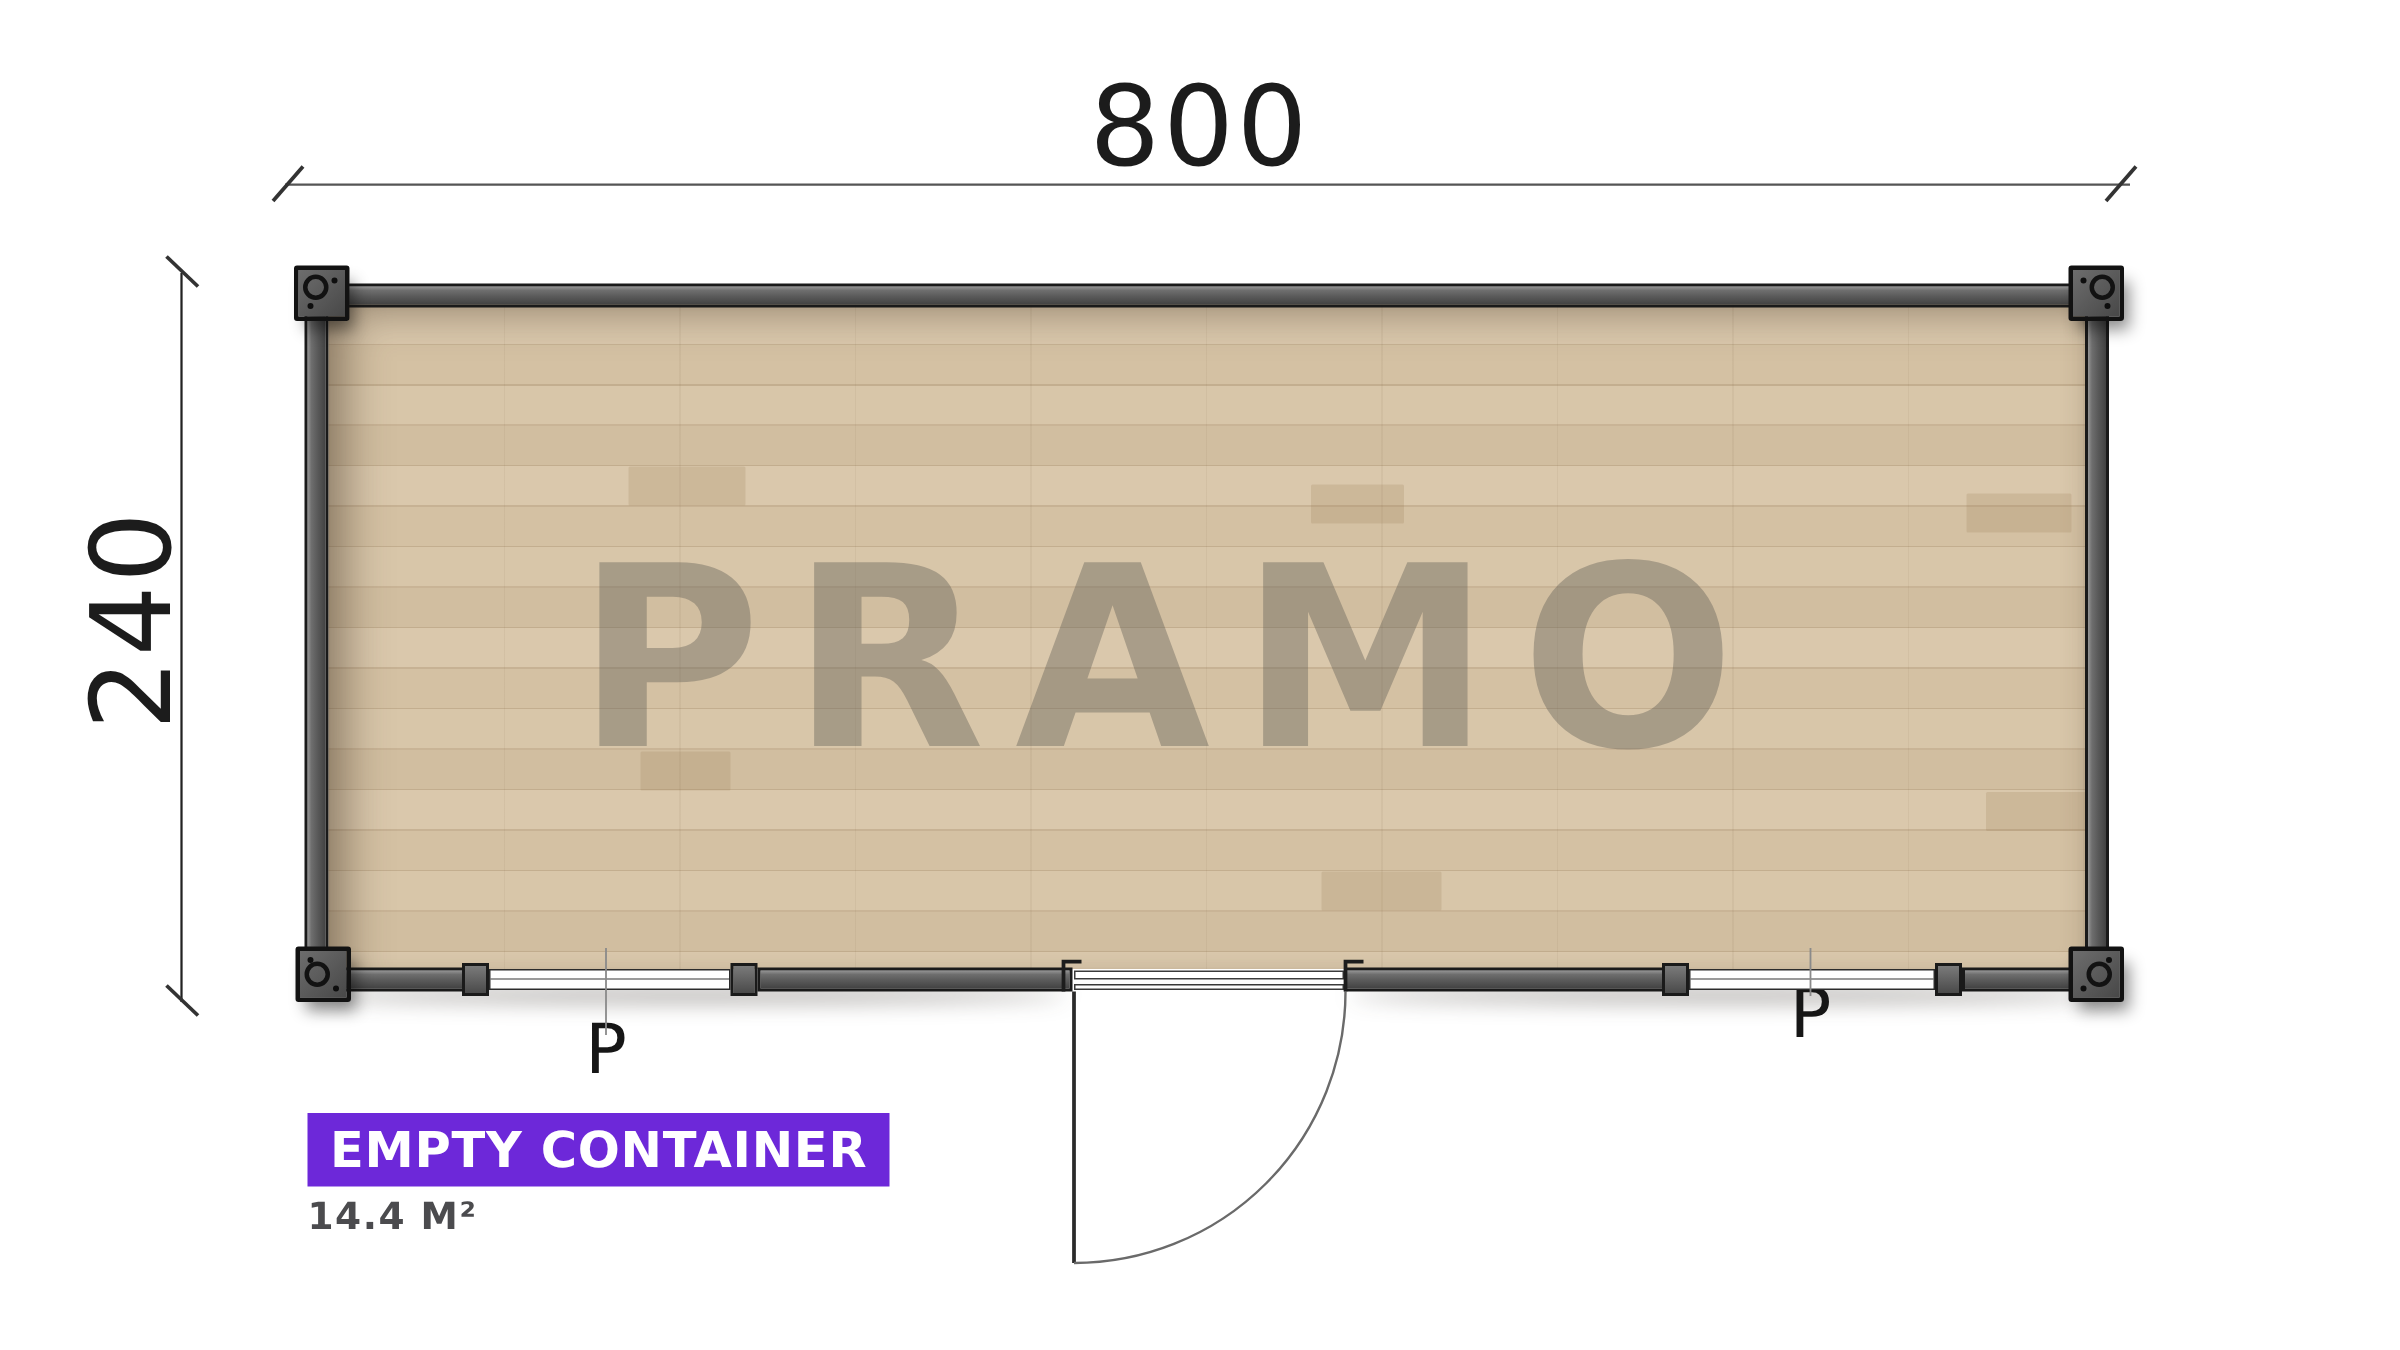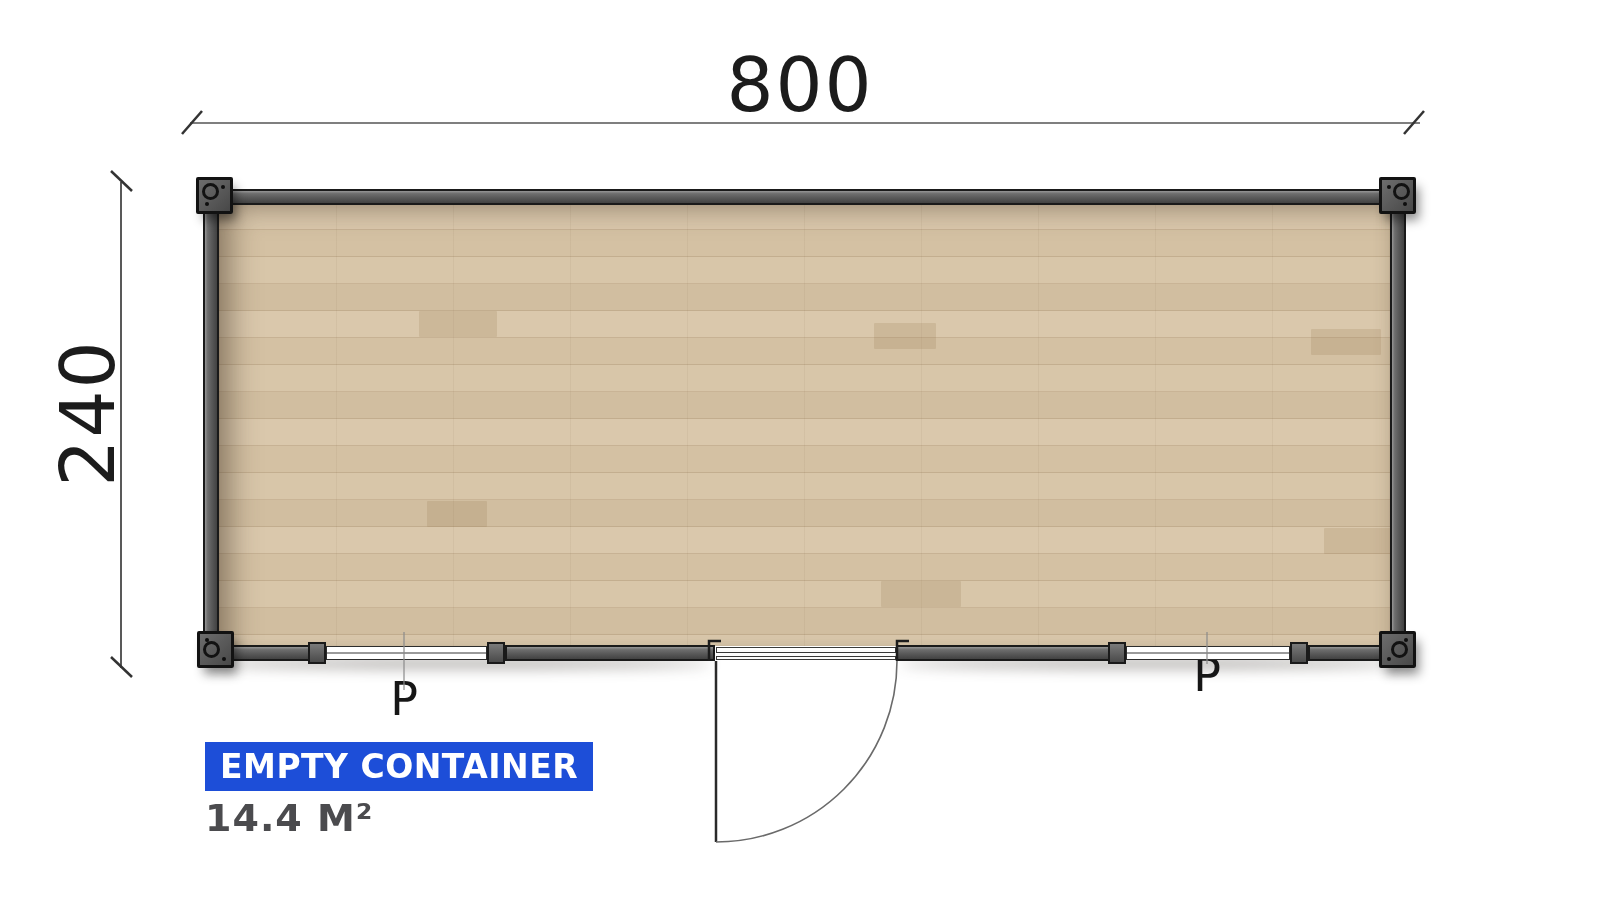--- a/index.html
+++ b/index.html
@@ -124,27 +124,27 @@
   .floor-shadow{
     height:9px;background:rgba(45,38,30,0.42);filter:blur(7px);
     top:659px;border-radius:50%;z-index:0;
   }
   #shadow-left{left:206px;width:505px;}
   #shadow-right{left:900px;width:505px;}
 
   
   #area-badge{
     left:205px;top:742px;height:49px;padding:0 15px;
-    background:#1d4ed8;color:#ffffff;
+    background:#6d28d9;color:#ffffff;
     display:inline-flex;align-items:center;
     font-size:33px;font-weight:700;letter-spacing:0.5px;white-space:nowrap;
   }
   #area-size{
     left:205px;top:796px;color:#4b4b4e;
-    font-size:38px;font-weight:700;letter-spacing:1px;
+    font-size:25px;font-weight:700;letter-spacing:1px;
   }
 
   
   #annotations{left:0;top:0;pointer-events:none;z-index:8;}
 </style>
 </head>
 <body>
 
 <div class="abs" style="left:0;top:0;width:1600px;height:900px;">
 
@@ -154,20 +154,21 @@
   <div class="abs floor-shadow" id="shadow-left"></div>
   <div class="abs floor-shadow" id="shadow-right"></div>
 
   <div class="abs" id="floor">
     <div class="patch" style="left:200px;top:108px;width:78px;height:26px;"></div>
     <div class="patch" style="left:655px;top:120px;width:62px;height:26px;"></div>
     <div class="patch" style="left:1092px;top:126px;width:70px;height:26px;"></div>
     <div class="patch" style="left:208px;top:298px;width:60px;height:26px;"></div>
     <div class="patch" style="left:662px;top:378px;width:80px;height:26px;"></div>
     <div class="patch" style="left:1105px;top:325px;width:70px;height:26px;"></div>
+    <div id="watermark">PRAMO</div>
   </div>
 
   <div class="abs wall" id="wall-top"></div>
   <div class="abs wall vertical" id="wall-left"></div>
   <div class="abs wall vertical" id="wall-right"></div>
   <div class="abs wall wall-bottom" id="wall-b1"></div>
   <div class="abs wall wall-bottom" id="wall-b2"></div>
   <div class="abs wall wall-bottom" id="wall-b3"></div>
   <div class="abs wall wall-bottom" id="wall-b4"></div>
 

